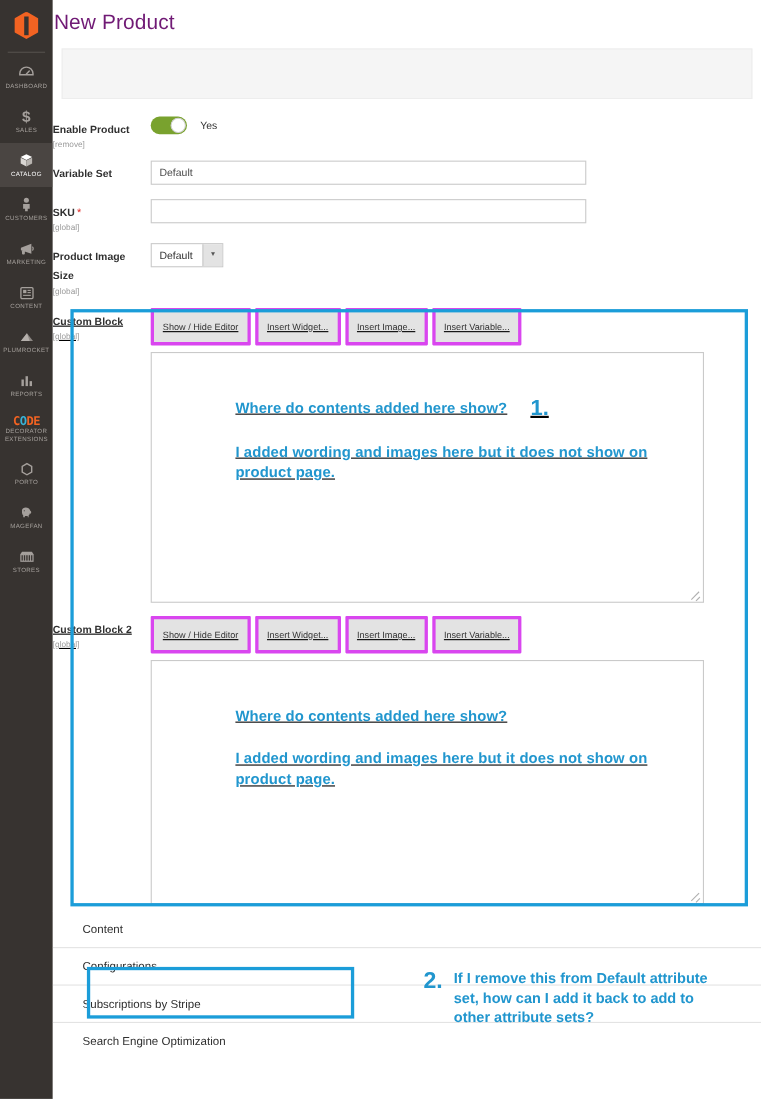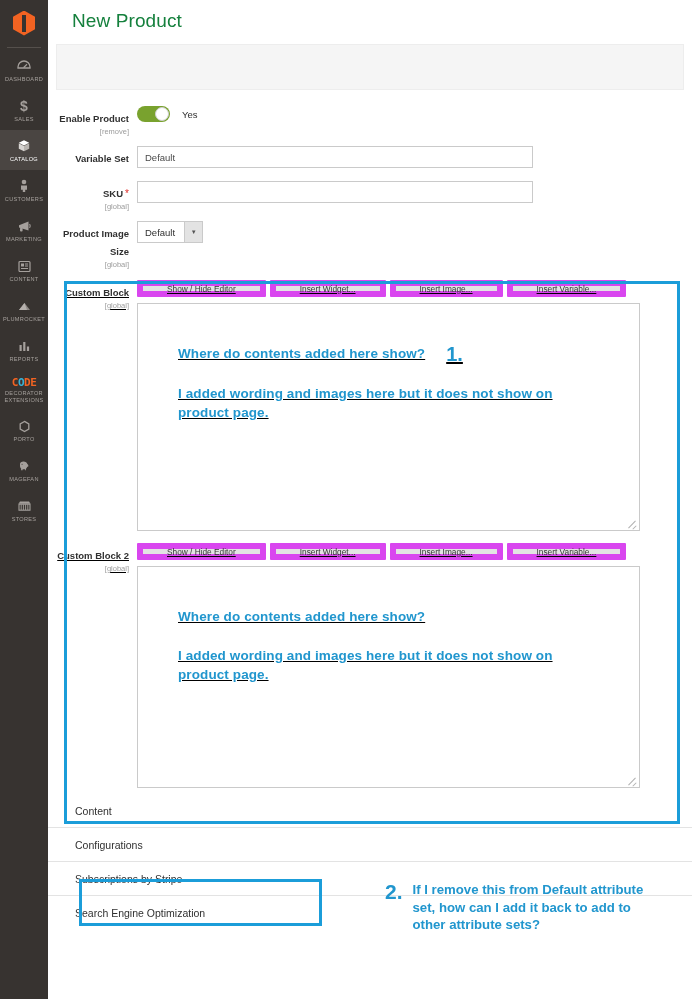--- a/index.html
+++ b/index.html
@@ -59,33 +59,33 @@
     font-size: 11px; font-weight: bold; letter-spacing: -.5px;
     line-height: 12px; margin-bottom: 1px;
   }
   .code-logo .c1 { color: #f26322; }
   .code-logo .c2 { color: #39b3d7; }
 
   
   .main { flex: 1; height: 999px; position: relative; background: #fff; overflow: hidden; }
 
   .page-title {
-    font-size: 19px; color: #15803d; font-weight: normal;
-    padding: 10px 0 0 24px; letter-spacing: .1px;
+    font-size: 19px; color: #701a75; font-weight: normal;
+    padding: 10px 0 0 1px; letter-spacing: .1px;
   }
   .gray-panel {
     margin: 12px 8px 0 8px; height: 46px;
     background: #f5f5f5; border: 1px solid #ededed;
   }
 
   
   .form { padding: 16px 0 0 0; }
   .frow { display: flex; align-items: flex-start; margin-bottom: 9px; }
   .flabel {
-    width: 89px; flex: 0 0 89px; text-align: right; padding-right: 8px;
+    width: 89px; flex: 0 0 89px; text-align: left; padding-right: 8px;
     padding-top: 2px;
   }
   .flabel .lab {
     font-size: 9.5px; color: #303030; font-weight: bold; line-height: 12px;
     display: inline;
   }
   .flabel .req { color: #e02b27; font-size: 10px; margin-left: 2px; }
   .flabel .scope {
     display: block; font-size: 7.5px; color: #9b9b9b; line-height: 11px;
     margin-top: 0px;
@@ -124,22 +124,22 @@
   .select-wrap .arrow {
     width: 18px; background: #e3e3e3; border-left: 1px solid #cacaca;
     display: flex; align-items: center; justify-content: center;
     font-size: 6px; color: #555; cursor: pointer;
   }
 
   
   .editor-block { margin-bottom: 6px; text-decoration: underline; }
   .ed-toolbar { display: flex; gap: 4px; }
   .ed-btn {
-    height: 17px; background: #e3e3e3; border: 6px solid #d946ef;
-    font-size: 8.3px; color: #333; padding: 0 24px;
+    height: 34px; background: #e3e3e3; border: 3px solid #d946ef;
+    font-size: 8.3px; color: #333; padding: 0 8px;
     display: flex; align-items: center; cursor: pointer;
     font-family: "Liberation Sans", sans-serif; border-radius: 1px;
   }
   .ed-area {
     margin-top: 6px; width: 503px; background: #fff;
     border: 1px solid #cacaca; position: relative;
     padding: 40px 0 0 40px;
   }
   .ed-area.a1 { height: 228px; }
   .ed-area.a2 { height: 222px; }
@@ -150,20 +150,21 @@
   .ed-grip::before, .ed-grip::after {
     content: ""; position: absolute; background: #b0b0b0;
     transform: rotate(-45deg); right: 0;
   }
   .ed-grip::before { width: 10px; height: 1px; bottom: 3px; }
   .ed-grip::after  { width: 5px;  height: 1px; bottom: 0px; right: 0; }
 
   .anno-txt {
     color: #2196ce; font-weight: bold; font-size: 13.5px; line-height: 19px;
     letter-spacing: .1px;
+    margin-left: 36px;
   }
   .anno-line2 { margin-top: 20px; max-width: 408px; }
   .anno-num {
     color: #2196ce; font-weight: bold; font-size: 20px; line-height: 20px;
   }
   .anno-head { display: flex; align-items: flex-start; gap: 21px; }
 
   
   .hl-frame {
     position: absolute; border: 3px solid #1b9dd9; pointer-events: none;

